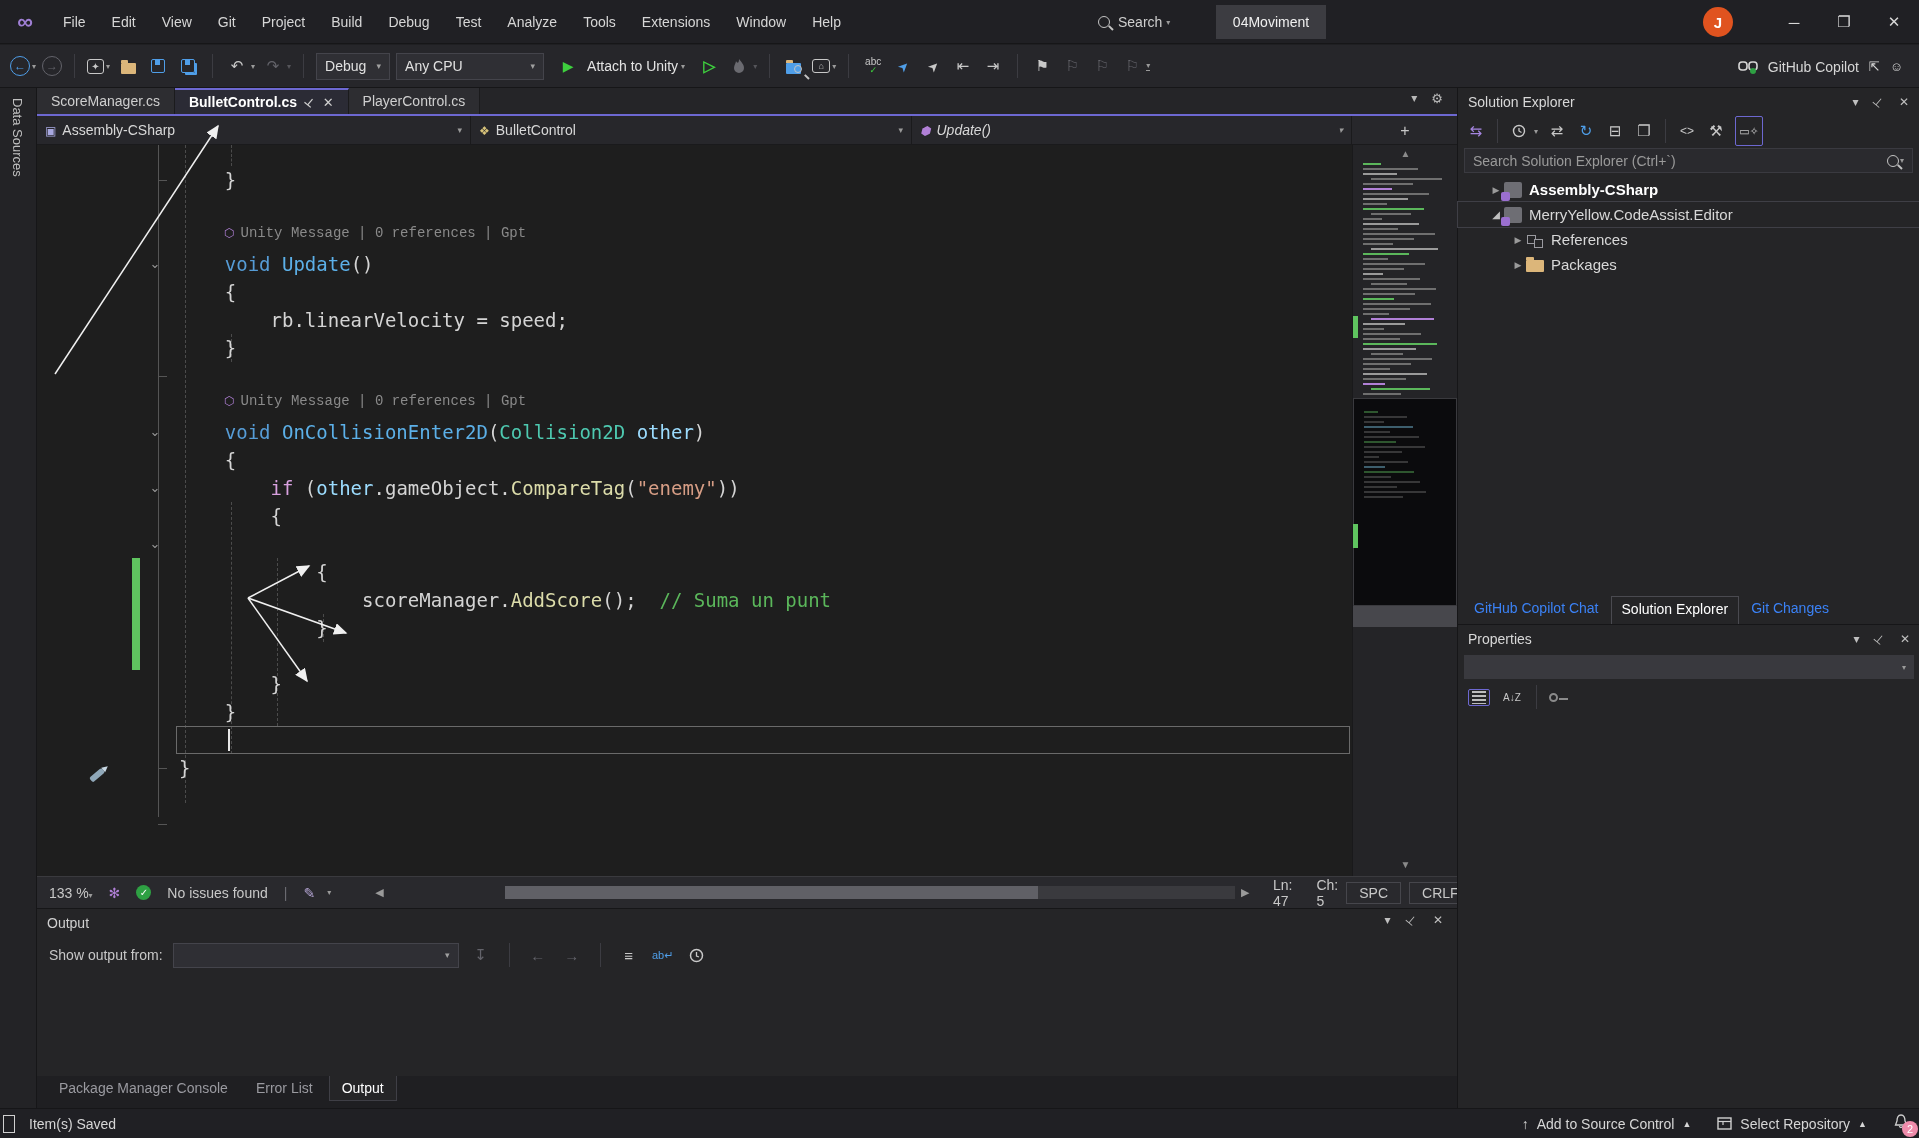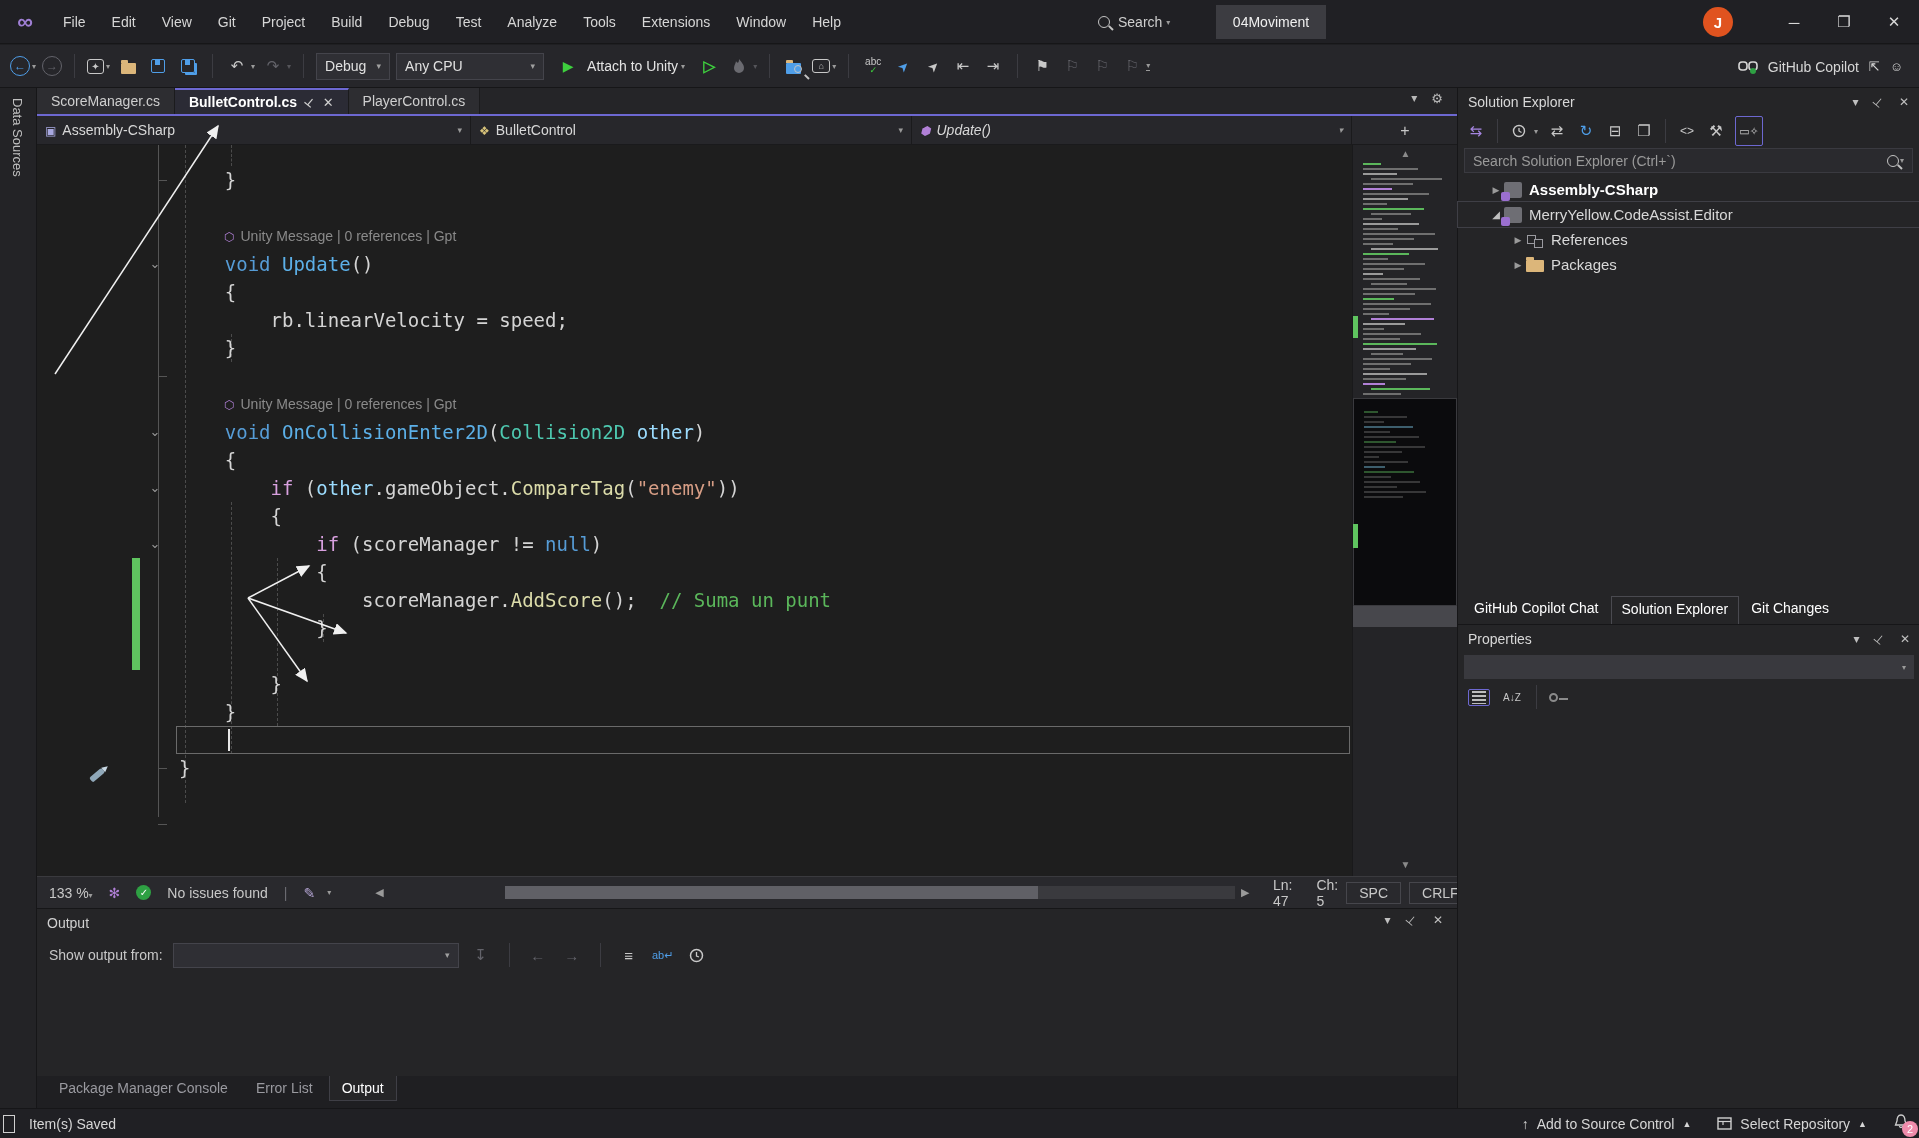--- a/index.html
+++ b/index.html
@@ -66,21 +66,21 @@
   .bc-ic{display:inline-block;margin-right:6px;font-size:12px;}
   .bc-ic.assembly{color:#a8a8e0;} .bc-ic.class{color:#d8c37a;} .bc-ic.method{color:#b180d7;}
   #split-btn{position:absolute;left:1353px;top:31px;width:30px;height:24px;color:#c8c8c8;font-size:16px;display:flex;align-items:center;justify-content:center;}
 
   
   #code-area{position:absolute;left:0;top:57px;width:1420px;height:731px;background:#1e1e1e;overflow:hidden;}
   #code-lines{position:absolute;left:0;top:21px;width:1315px;}
   .cl{position:relative;height:28px;white-space:pre;font-family:"DejaVu Sans Mono", monospace;font-size:19px;line-height:28px;color:var(--code_text);}
   .cl .code{margin-left:142px;}
   .cl .fold{position:absolute;left:107px;top:0;width:22px;text-align:center;font-size:13px;color:#9a9a9a;font-family:"Liberation Sans",sans-serif;}
-  .cl.lens{font-family:Liberation Sans, sans-serif;font-size:14px;color:#8a8a8a;line-height:28px;}
+  .cl.lens{font-family:Liberation Mono, monospace;font-size:14px;color:#8a8a8a;line-height:22px;}
   .cl.lens .code{margin-left:187px;}
   .cl.lens .cube{color:#b180d7;font-size:12px;margin-right:6px;}
   .sw{color:var(--code_text);} .sk{color:var(--keyword);} .sc{color:var(--control);}
   .sd{color:var(--method_decl);margin-top:48px;} .sm{color:var(--method_call);} .st{color:var(--type);}
   .sp{color:var(--parameter);} .ss{color:var(--string);} .sg{color:var(--comment);}
   .gd{position:absolute;width:0;border-left:1px dashed #4b4b4b;}
   #fold-line{position:absolute;left:121px;top:0;width:1px;height:672px;background:#555;}
   .fold-tick{position:absolute;left:121px;width:9px;height:1px;background:#555;}
   #modified-bar{position:absolute;left:95px;top:413px;width:8px;height:112px;background:var(--modified);}
   #caret-box{position:absolute;left:139px;right:2px;top:0;bottom:0;border:1px solid #6a6a6a;}
@@ -138,21 +138,21 @@
   .tico.solution{background:#44444a;border-radius:2px;}
   .tico.solution::after{content:"\221E";position:absolute;left:2px;top:-2px;color:#a585e0;font-size:12px;}
   .tico.project{background:#6e6e74;border-radius:2px;}
   .tico.project::after{content:"";position:absolute;left:-3px;bottom:-3px;width:9px;height:9px;background:#9b6fd0;border-radius:2px;}
   .tico.references::before{content:"";position:absolute;left:1px;top:3px;width:7px;height:7px;border:1.5px solid #9a9aa0;}
   .tico.references::after{content:"";position:absolute;left:8px;top:7px;width:7px;height:7px;border:1.5px solid #9a9aa0;background:#252527;}
   .tico.folder{background:#dcb67a;border-radius:1px;height:12px;margin-top:3px;}
   .tico.folder::before{content:"";position:absolute;left:0;top:-3px;width:8px;height:3px;background:#dcb67a;}
 
   #panel-tabs{position:absolute;left:0;top:508px;width:462px;height:28px;display:flex;padding-left:6px;gap:2px;background:#252527;}
-  .ptab{padding:4px 10px;font-size:14px;color:#ffffff;}
+  .ptab{padding:4px 10px;font-size:14px;color:#3b82f6;}
   .ptab.active{color:#fff;border:1px solid #4a4a50;border-bottom:none;background:#252527;}
 
   #properties{position:absolute;left:0;top:536px;width:462px;bottom:0;background:#252527;border-top:1px solid #161618;}
   #prop-combo{margin:2px 6px;height:24px;background:#39393e;display:flex;align-items:center;justify-content:flex-end;padding:0 8px;color:#c0c0c0;}
   #prop-toolbar{height:32px;display:flex;align-items:center;gap:10px;padding:0 10px;}
   .grid-ico{display:inline-block;width:14px;height:13px;background:linear-gradient(#bdbdbd 2px,transparent 2px) 0 0/14px 4px;}
   .key-ico{display:inline-block;width:9px;height:9px;border:2px solid #8a8a8a;border-radius:50%;position:relative;}
   .key-ico::after{content:"";position:absolute;left:8px;top:3px;width:9px;height:2px;background:#8a8a8a;}
 
   
@@ -337,21 +337,21 @@
           <div class="cl"><span class="fold">⌄</span><span class="code"><span class="sw">    </span><span class="sk">void</span><span class="sw"> </span><span class="sd">Update</span><span class="sw">()</span></span></div>
           <div class="cl"><span class="code"><span class="sw">    {</span></span></div>
           <div class="cl"><span class="code"><span class="sw">        rb.linearVelocity = speed;</span></span></div>
           <div class="cl"><span class="code"><span class="sw">    }</span></span></div>
           <div class="cl"></div>
           <div class="cl lens"><span class="code"><span class="cube">⬡</span><span>Unity Message | 0 references | Gpt</span></span></div>
           <div class="cl"><span class="fold">⌄</span><span class="code"><span class="sw">    </span><span class="sk">void</span><span class="sw"> </span><span class="sd">OnCollisionEnter2D</span><span class="sw">(</span><span class="st">Collision2D</span><span class="sw"> </span><span class="sp">other</span><span class="sw">)</span></span></div>
           <div class="cl"><span class="code"><span class="sw">    {</span></span></div>
           <div class="cl"><span class="fold">⌄</span><span class="code"><span class="sw">        </span><span class="sc">if</span><span class="sw"> (</span><span class="sp">other</span><span class="sw">.gameObject.</span><span class="sm">CompareTag</span><span class="sw">(</span><span class="ss">"enemy"</span><span class="sw">))</span></span></div>
           <div class="cl"><span class="code"><span class="sw">        {</span></span></div>
-          <div class="cl"><span class="fold">⌄</span><span class="code"><span class="sw">            </span><span class="sc">if</span><span class="sw"> (scoreManager != </span><span class="sk">null</span><span class="sw">)</span></span></div>
+          <div class="cl"><span class="fold">⌄</span></div>
           <div class="cl"><span class="code"><span class="sw">            {</span></span></div>
           <div class="cl"><span class="code"><span class="sw">                scoreManager.</span><span class="sm">AddScore</span><span class="sw">();  </span><span class="sg">// Suma un punt</span></span></div>
           <div class="cl"><span class="code"><span class="sw">            }</span></span></div>
           <div class="cl"></div>
           <div class="cl"><span class="code"><span class="sw">        }</span></span></div>
           <div class="cl"><span class="code"><span class="sw">    }</span></span></div>
           <div class="cl"><div id="caret-box"></div><div id="caret"></div></div>
           <div class="cl"><span class="code"><span class="sw">}</span></span></div>
         </div>
 

